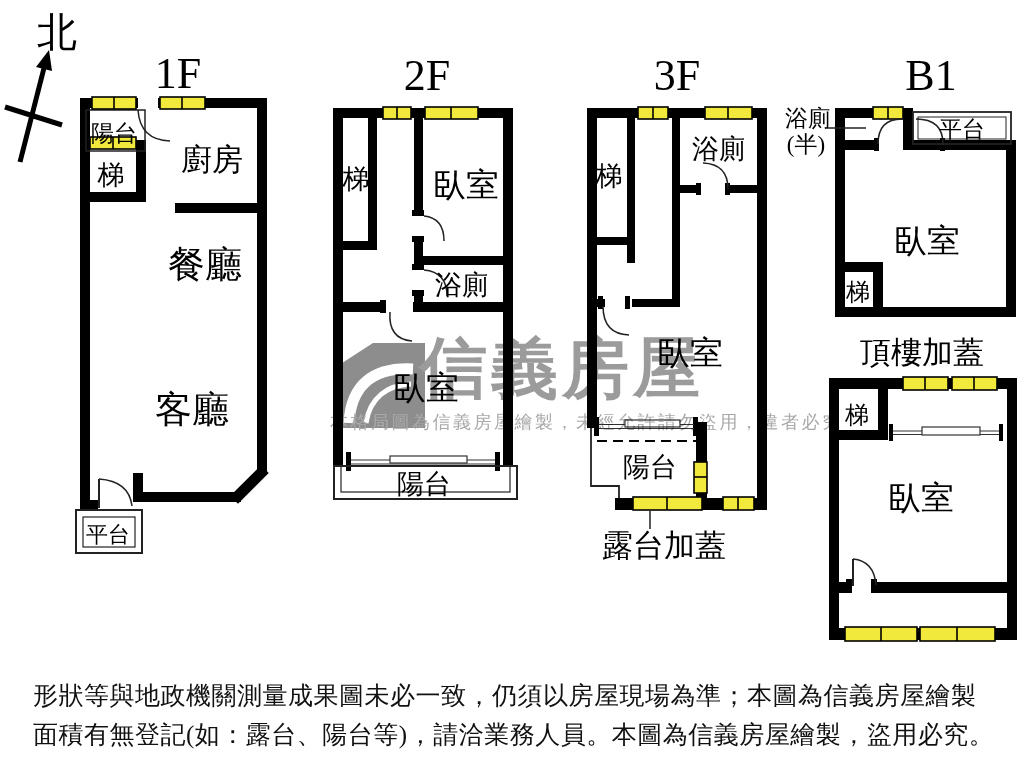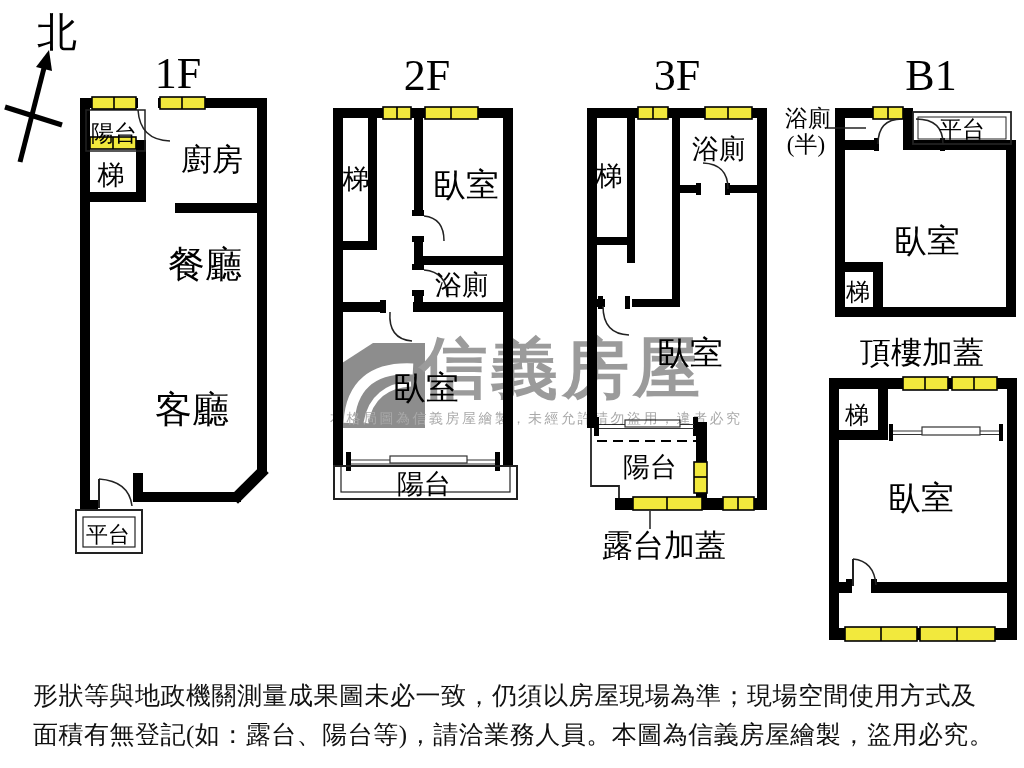--- a/index.html
+++ b/index.html
@@ -4,21 +4,21 @@
 <style>
   html,body{margin:0;padding:0;background:#fff;}
   .frame{position:relative;width:1024px;height:768px;background:#ffffff;overflow:hidden;
          font-family:"Liberation Serif","DejaVu Serif",serif;}
   svg text{font-family:"Liberation Serif","DejaVu Serif",serif;fill:#000;}
   .watermark{position:absolute;left:0;top:0;width:1024px;height:768px;
              mix-blend-mode:multiply;pointer-events:none;}
   .wm-logo{position:absolute;left:339px;top:343px;width:86px;height:85px;background:#8d8d8d;}
   .wm-brand{position:absolute;left:420px;top:332px;font-size:67px;line-height:1.1;
             letter-spacing:4px;color:#9b9b9b;font-weight:bold;white-space:nowrap;text-align:right;}
-  .wm-notice{position:absolute;left:330px;top:410px;font-size:14px;letter-spacing:2.5px;
+  .wm-notice{position:absolute;left:330px;top:410px;font-size:18px;letter-spacing:2.5px;
              color:#a9a9a9;white-space:nowrap;}
   .disclaimer{position:absolute;left:33px;top:677px;width:960px;font-size:25px;
               line-height:38.5px;color:#111;letter-spacing:0.5px;white-space:nowrap;}
 </style>
 </head>
 <body>
 
 <div class="frame">
 
 <svg width="1024" height="768" viewBox="0 0 1024 768" style="position:absolute;left:0;top:0;">
@@ -286,17 +286,17 @@
         <polygon points="0,0 34,0 0,22" fill="#ffffff"></polygon>
         <path d="M 10,80 C 12,42 34,24 74,26" stroke="#ffffff" stroke-width="11" fill="none"></path>
         <path d="M 27,80 C 31,54 49,42 72,41" stroke="#ffffff" stroke-width="5" fill="none"></path>
       </svg>
     </div>
     <div class="wm-brand">信義房屋</div>
     <div class="wm-notice">本格局圖為信義房屋繪製，未經允許請勿盜用，違者必究</div>
   </div>
 
   <div class="disclaimer">
-    <div>形狀等與地政機關測量成果圖未必一致，仍須以房屋現場為準；現場空間使用方式及</div>
+    <div>形狀等與地政機關測量成果圖未必一致，仍須以房屋現場為準；本圖為信義房屋繪製</div>
     <div>面積有無登記(如：露台、陽台等)，請洽業務人員。本圖為信義房屋繪製，盜用必究。</div>
   </div>
 
 </div>
 
 </body></html>

